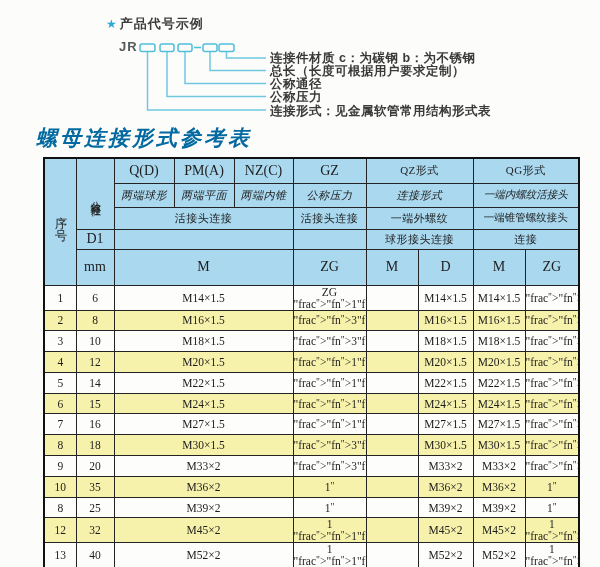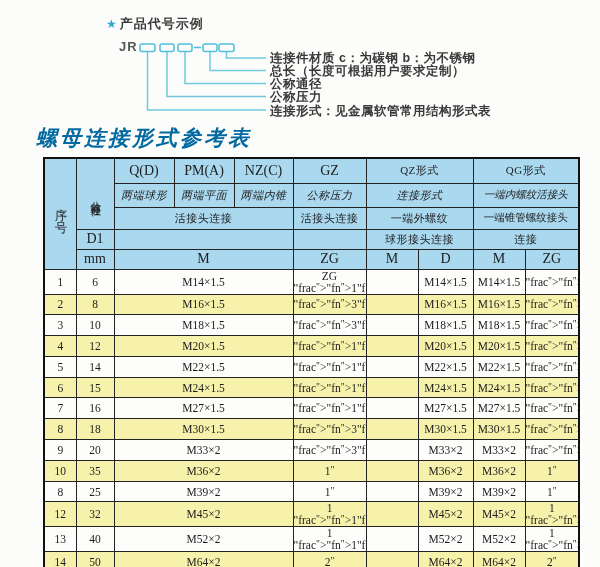--- a/index.html
+++ b/index.html
@@ -134,21 +134,21 @@
       <th class="cn" colspan="2">一端外螺纹</th>
       <th class="cn-sm" colspan="2">一端锥管螺纹接头</th>
     </tr>
     <tr style="height:20px;">
       <th class="lat">D1</th>
       <th colspan="3"></th>
       <th></th>
       <th class="cn" colspan="2">球形接头连接</th>
       <th class="cn" colspan="2">连接</th>
     </tr>
-    <tr style="height:20px;padding-left:12px;">
+    <tr style="height:36px;padding-left:12px;">
       <th class="lat">mm</th>
       <th class="lat" colspan="3">M</th>
       <th class="lat">ZG</th>
       <th class="lat">M</th>
       <th class="lat">D</th>
       <th class="lat">M</th>
       <th class="lat">ZG</th>
     </tr>
   </thead>
   <tbody>

